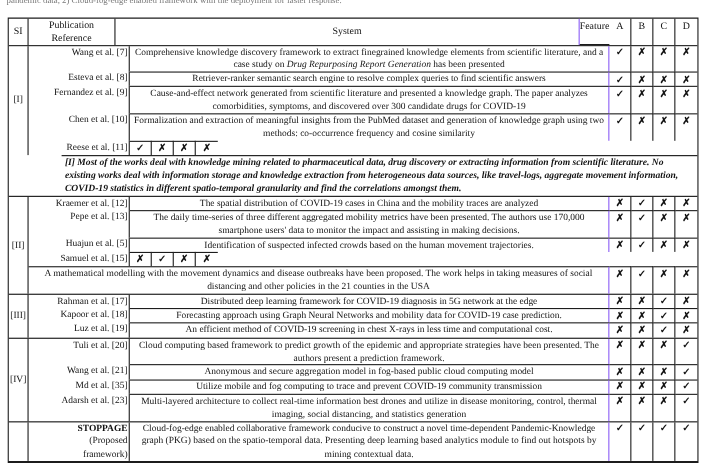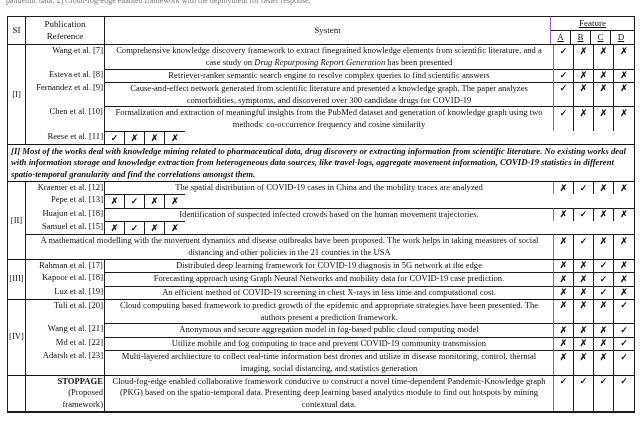--- a/index.html
+++ b/index.html
@@ -17,37 +17,37 @@
             align-items:center; justify-content:center; }
   .c-ref  { flex:0 0 79px;  border-right:1px solid #1c1c1c; text-align:right; padding:0 1px; }
   .c-sys  { flex:1 1 auto;  border-right:1px solid #8b5cf6; text-align:center; padding:0 3px; }
   .c-feat { flex:0 0 20px;  text-align:center; }
   .c-feat.inner { border-right:1px solid #1c1c1c; }
 
   
   .thead { display:flex; align-items:stretch; font-size:9px; }
   .thead .c-si, .thead .c-ref, .thead .c-sys { display:flex; flex-direction:column;
          align-items:center; justify-content:center; }
-  .feat-block { flex:0 0 83px; display:flex; flex-direction:column;text-decoration:underline; }
+  .feat-block { flex:0 0 83px; display:flex; flex-direction:row; }
   .feat-title { text-align:center; border-bottom:1px solid #1c1c1c; line-height:13px; }
   .feat-sub { display:flex; flex:1; }
   .feat-sub .c-feat { line-height:13px; }
 
   
   .group { display:flex; align-items:stretch; border-top:1px solid #1c1c1c; }
   .group-rows { flex:1 1 auto; display:flex; flex-direction:column; }
   .pub-row { display:flex; align-items:stretch; flex:1; }
   .pub-row:not(:first-child) .c-sys,
   .pub-row:not(:first-child) .c-feat { border-top:1px solid #1c1c1c; }
-  .refname { padding-top:0; }
+  .refname { padding-top:0;margin-left:13px; }
   .mark { font-weight:700; font-size:9px; line-height:11.8px; padding-top:0.5px; }
   .it { font-style:italic; }
 
   .summary { border-top:1.6px solid #101010; padding:0.5px 3px; font-weight:700;
-             font-style:italic; font-size:8.7px; line-height:11.6px; text-align:left; }
+             font-style:italic; font-size:8.7px; line-height:11.6px; text-align:left;margin-left:48px; }
   .thick { border-top:1.6px solid #101010; }
 
   .bold { font-weight:700; }
 </style>
 </head>
 <body>
 
 <div class="caption-clip">pandemic data, 2) Cloud-fog-edge enabled framework with the deployment for faster response.</div>
 
 <div class="tbl">
@@ -123,27 +123,28 @@
       <div class="pub-row">
         <div class="c-ref refname">Kraemer et al. [12]</div>
         <div class="c-sys">The spatial distribution of COVID-19 cases in China and the mobility traces are analyzed</div>
         <div class="c-feat inner mark">✗</div>
         <div class="c-feat inner mark">✓</div>
         <div class="c-feat inner mark">✗</div>
         <div class="c-feat mark">✗</div>
       </div>
       <div class="pub-row">
         <div class="c-ref refname">Pepe et al. [13]</div>
-        <div class="c-feat inner mark">✗</div>
-        <div class="c-feat inner mark">✓</div>
-        <div class="c-feat inner mark">✗</div>
-        <div class="c-feat mark">✗</div>
-      </div>
-      <div class="pub-row">
-        <div class="c-ref refname">Huajun et al. [18]</div>
+        <div class="c-sys">The daily time-series of three different aggregated mobility metrics have been presented. The authors use 170,000 smartphone users' data to monitor the impact and assisting in making decisions.</div>
+        <div class="c-feat inner mark">✗</div>
+        <div class="c-feat inner mark">✓</div>
+        <div class="c-feat inner mark">✗</div>
+        <div class="c-feat mark">✗</div>
+      </div>
+      <div class="pub-row">
+        <div class="c-ref refname">Huajun et al. [5]</div>
         <div class="c-sys">Identification of suspected infected crowds based on the human movement trajectories.</div>
         <div class="c-feat inner mark">✗</div>
         <div class="c-feat inner mark">✓</div>
         <div class="c-feat inner mark">✗</div>
         <div class="c-feat mark">✗</div>
       </div>
       <div class="pub-row">
         <div class="c-ref refname">Samuel et al. [15]</div>
         <div class="c-feat inner mark">✗</div>
         <div class="c-feat inner mark">✓</div>
@@ -204,21 +205,21 @@
       </div>
       <div class="pub-row">
         <div class="c-ref refname">Wang et al. [21]</div>
         <div class="c-sys">Anonymous and secure aggregation model in fog-based public cloud computing model</div>
         <div class="c-feat inner mark">✗</div>
         <div class="c-feat inner mark">✗</div>
         <div class="c-feat inner mark">✗</div>
         <div class="c-feat mark">✓</div>
       </div>
       <div class="pub-row">
-        <div class="c-ref refname">Md et al. [22]</div>
+        <div class="c-ref refname">Md et al. [35]</div>
         <div class="c-sys">Utilize mobile and fog computing to trace and prevent COVID-19 community transmission</div>
         <div class="c-feat inner mark">✗</div>
         <div class="c-feat inner mark">✗</div>
         <div class="c-feat inner mark">✗</div>
         <div class="c-feat mark">✓</div>
       </div>
       <div class="pub-row">
         <div class="c-ref refname">Adarsh et al. [23]</div>
         <div class="c-sys">Multi-layered architecture to collect real-time information best drones and utilize in disease monitoring, control, thermal imaging, social distancing, and statistics generation</div>
         <div class="c-feat inner mark">✗</div>

